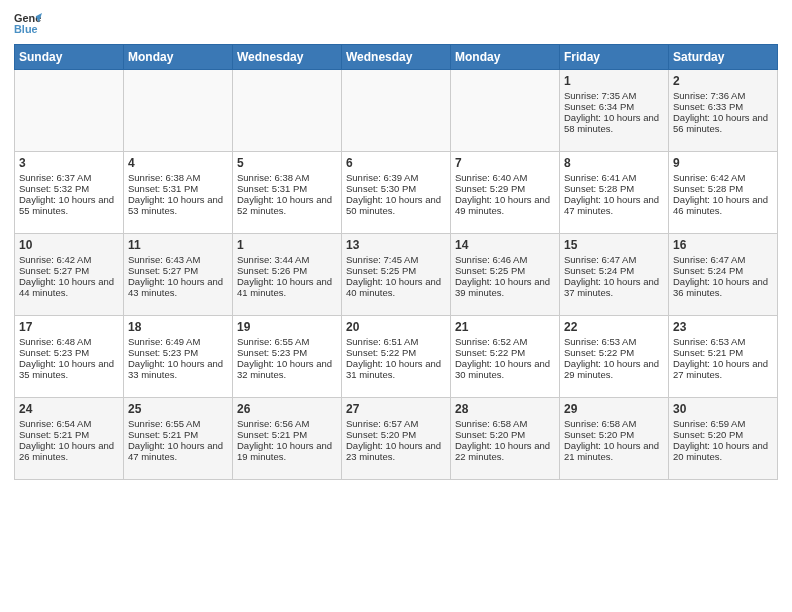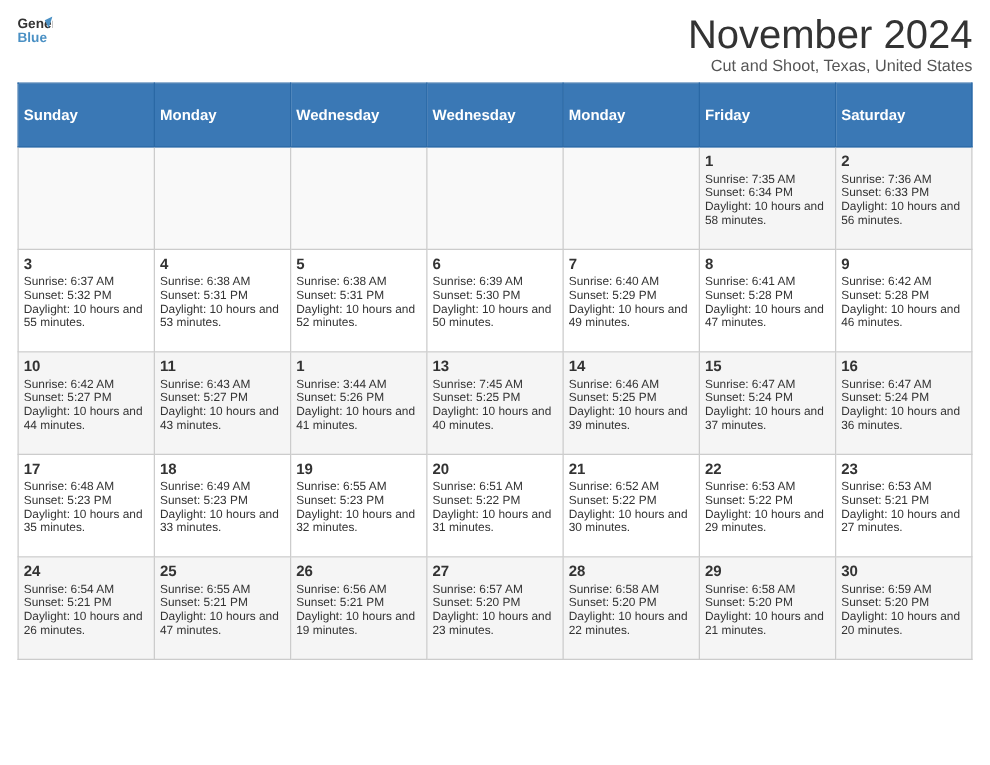--- a/index.html
+++ b/index.html
@@ -45,21 +45,21 @@
     table {
       width: 100%;
       border-collapse: collapse;
       table-layout: fixed;
     }
     thead th {
       background-color: #3a78b5;
       color: #fff;
       font-size: 12px;
       font-weight: bold;
-      padding: 18px 4px;
+      padding: 5px 4px;
       text-align: left;
       border: 1px solid #2a68a5;
     }
     tbody td {
       vertical-align: top;
       padding: 4px 4px;
       border: 1px solid #ccc;
       font-size: 9.5px;
       color: #333;
       background: #fff;
@@ -85,24 +85,20 @@
 <body>
 
 <div class="container">
   <div class="header">
     <div class="logo">
       <svg class="logo-icon" viewBox="0 0 36 36">
         <text x="0" y="16" font-size="14" font-weight="bold" fill="#333">General</text>
         <text x="0" y="30" font-size="14" font-weight="bold" fill="#4a90c4">Blue</text>
         <polygon points="28,8 36,4 32,16" fill="#4a90c4"></polygon>
       </svg>
-    </div>
-    <div class="title-block">
-      <div class="month-title">November 2024</div>
-      <div class="subtitle">Cut and Shoot, Texas, United States</div>
     </div>
   </div>
 
   <table>
     <thead>
       <tr>
         <th>Sunday</th>
         <th>Monday</th>
         <th>Wednesday</th>
         <th>Wednesday</th>

